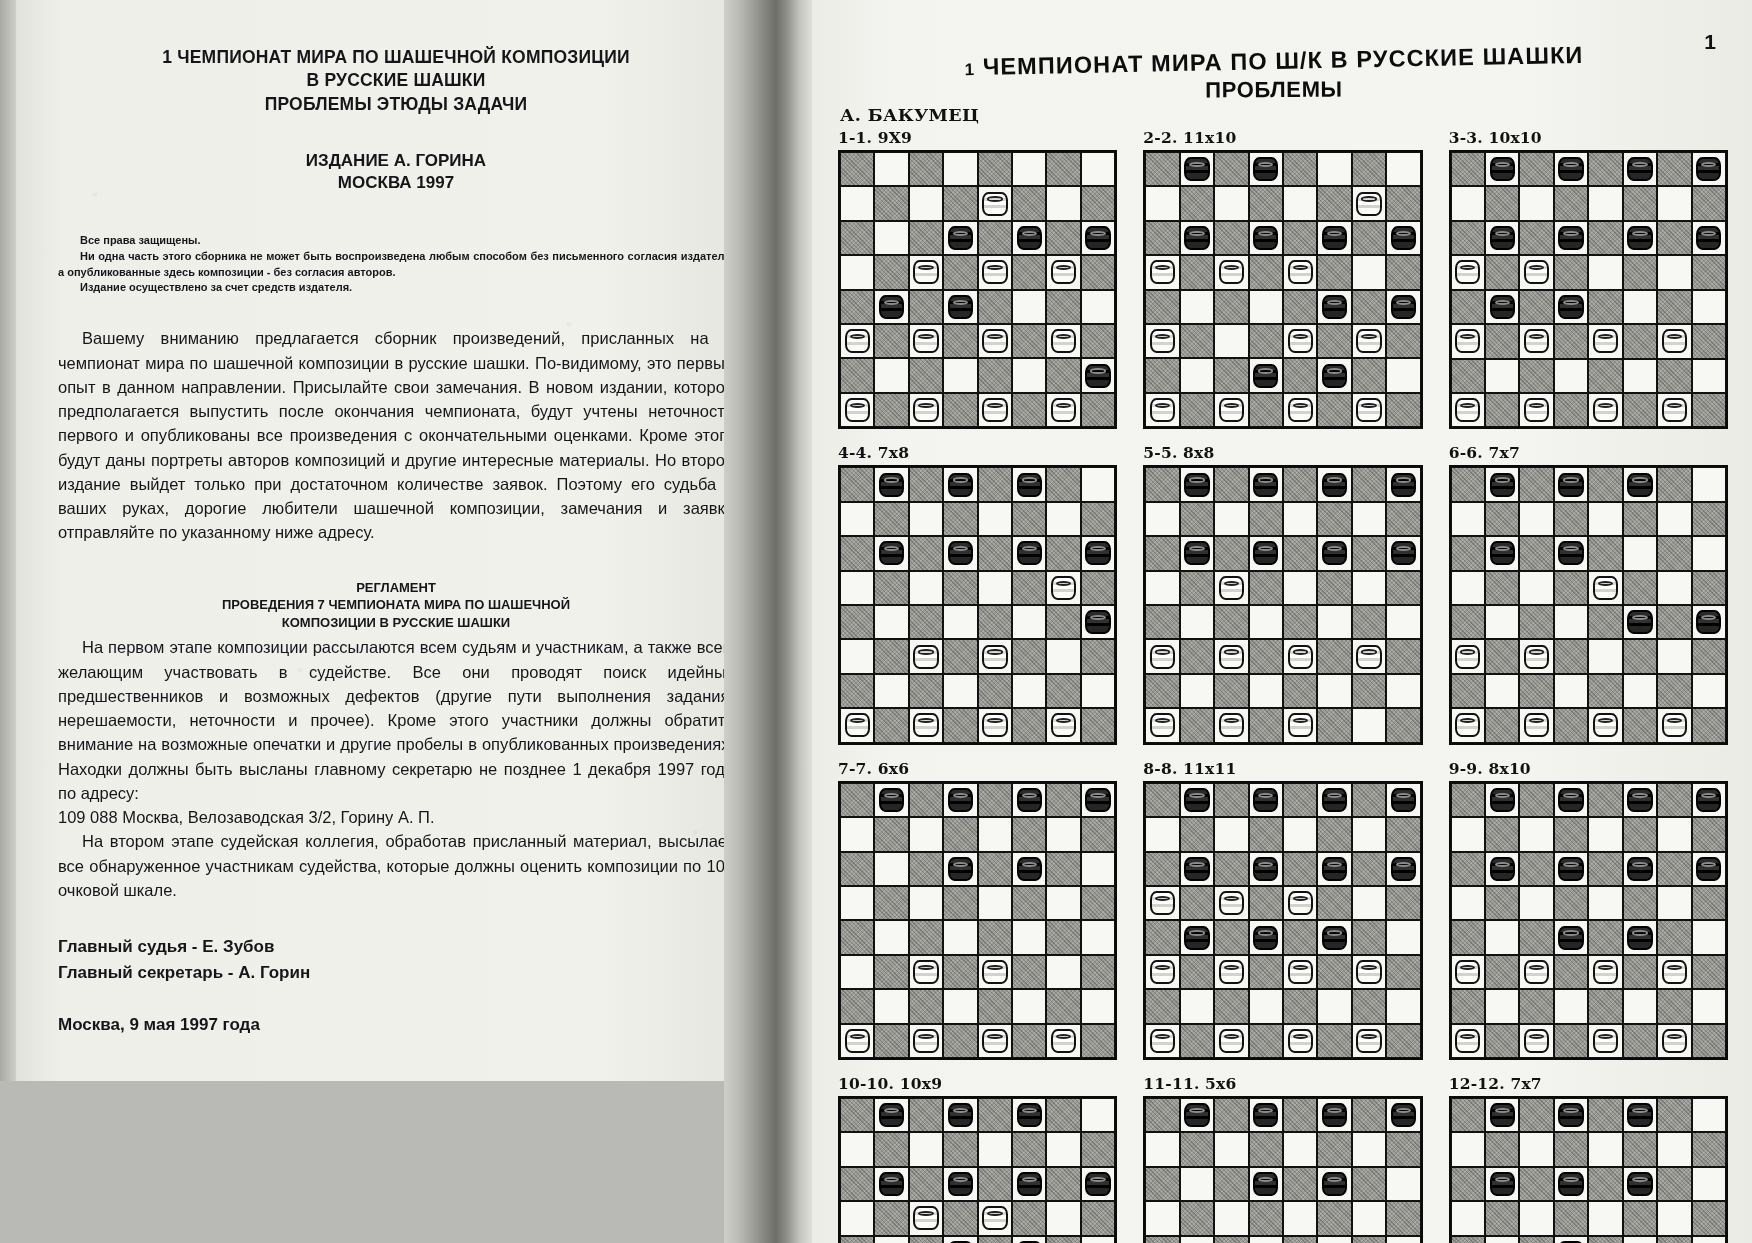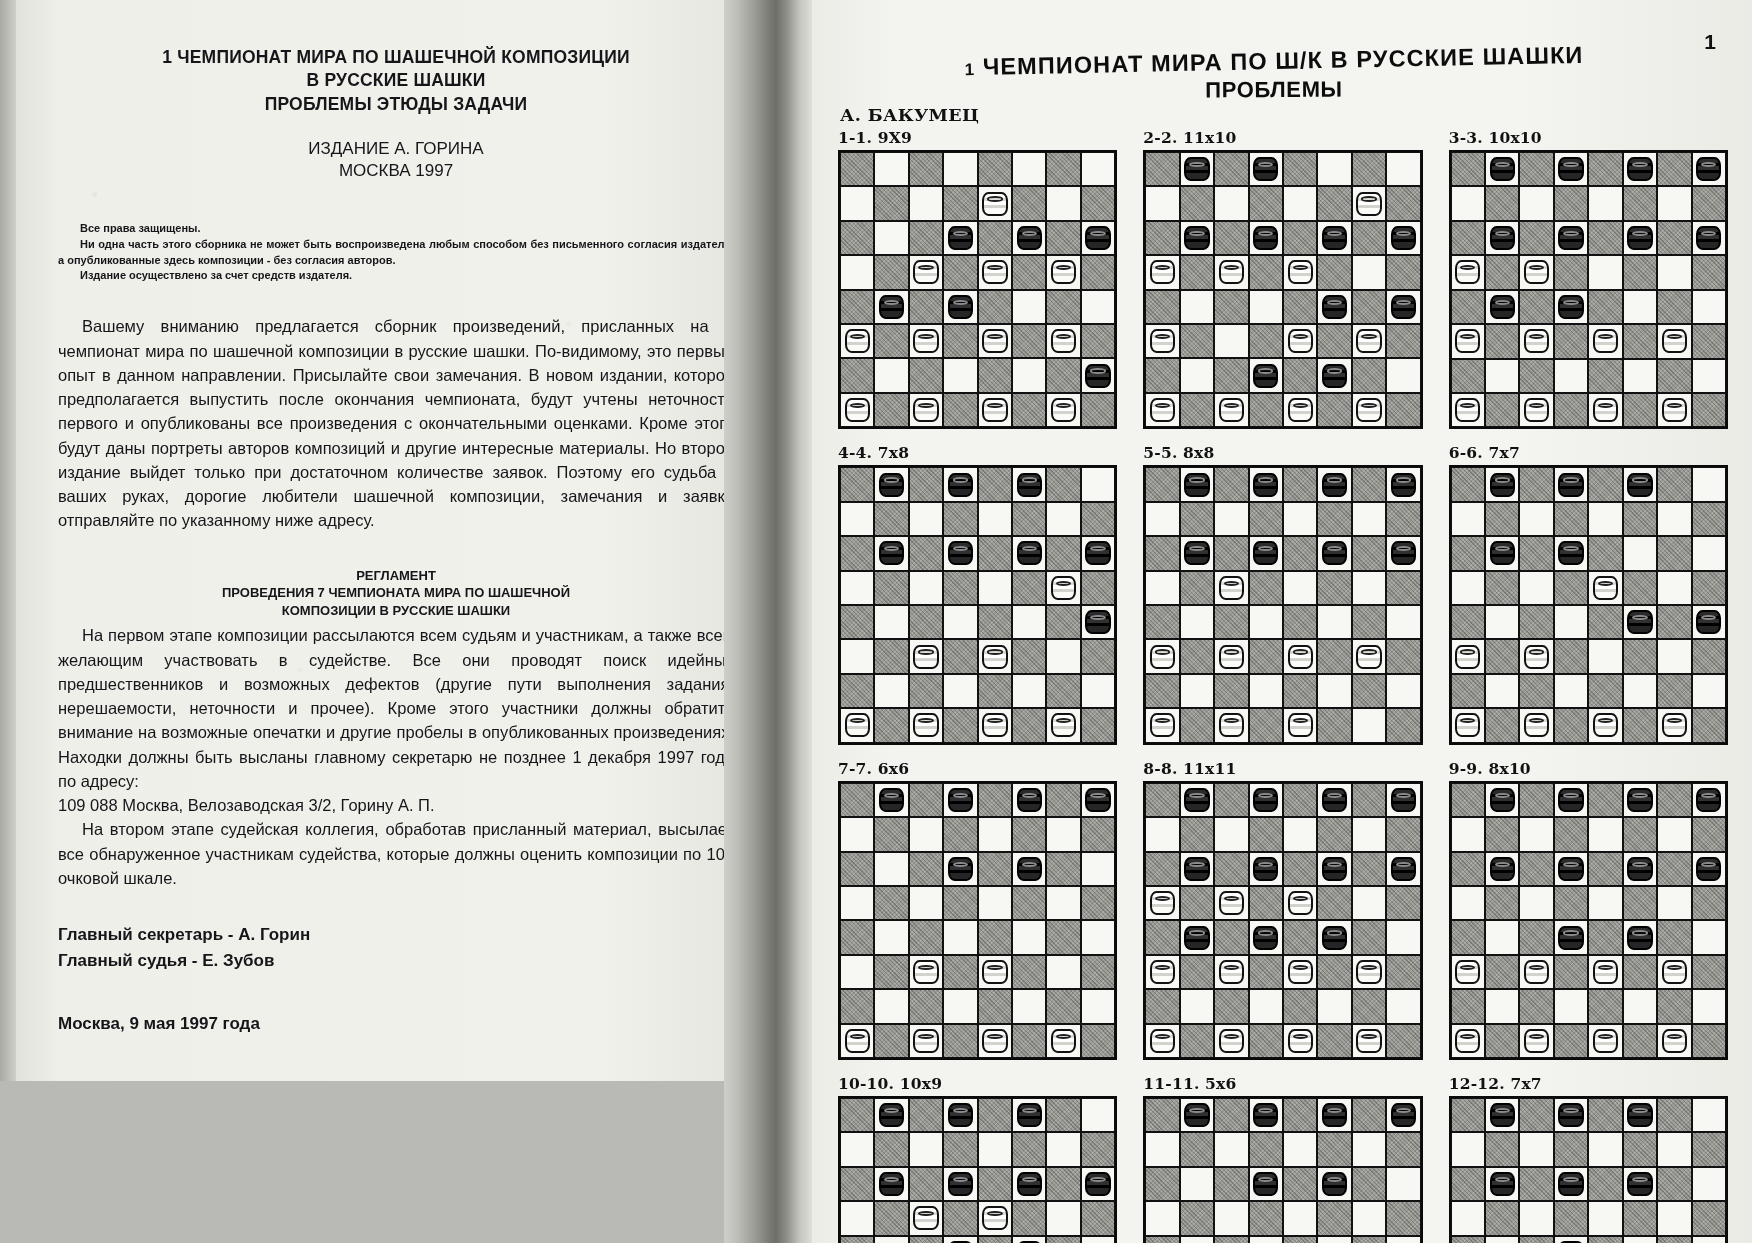--- a/index.html
+++ b/index.html
@@ -27,39 +27,39 @@
     background-image:
       radial-gradient(circle at 12% 18%, rgba(0,0,0,.035) 0 2px, transparent 3px),
       radial-gradient(circle at 38% 62%, rgba(0,0,0,.03) 0 2px, transparent 3px),
       radial-gradient(circle at 72% 30%, rgba(0,0,0,.03) 0 2px, transparent 3px),
       radial-gradient(circle at 88% 77%, rgba(0,0,0,.03) 0 2px, transparent 3px);
     pointer-events:none;
   }
   .lcontent{position:absolute;left:58px;top:46px;width:676px;color:#16161a;}
 
   .title-block{text-align:center;font-weight:bold;font-size:17.5px;line-height:1.33;letter-spacing:.2px;}
-  .imprint{text-align:center;font-weight:normal;font-size:17px;line-height:1.32;margin-top:22px;}
+  .imprint{text-align:center;font-weight:bold;font-size:17px;line-height:1.32;margin-top:34px;}
 
   .rights{margin-top:38px;font-weight:bold;font-size:11px;line-height:1.45;text-align:justify;}
   .rights p{margin:0;}
   .rights p.ind{text-indent:22px;}
 
   .intro{margin-top:30px;font-size:16.5px;line-height:1.47;text-align:justify;}
   .intro p{margin:0;text-indent:24px;}
 
   .sect-head{margin-top:34px;text-align:center;font-weight:bold;font-size:13px;line-height:1.35;}
   .stage-head{margin-top:30px;text-align:center;font-size:17px;line-height:1.35;}
 
   .body2{margin-top:4px;font-size:16.5px;line-height:1.47;text-align:justify;}
   .body2 p{margin:0;text-indent:24px;}
   .body2 p.noind{text-indent:0;}
 
   .signs{margin-top:32px;font-weight:bold;font-size:17px;line-height:1.5;}
   .signs div{margin:0;}
-  .place{margin-top:41px;font-weight:bold;font-size:17px;}
+  .place{margin-top:30px;font-weight:bold;font-size:17px;}
 
   
   .gutter{
     position:absolute;left:724px;top:0;width:96px;height:1243px;
     background:linear-gradient(to right,
       #cfcfc9 0px,#bdbdb7 14px,#9d9d97 30px,#7e7e79 44px,
       #6f6f6a 52px,#8d8d88 62px,#c6c6c0 76px,#f0f0eb 96px);
   }
 
   
@@ -179,22 +179,22 @@
       </div>
 
 
       <div class="body2">
         <p>На первом этапе композиции рассылаются всем судьям и участникам, а также всем желающим участвовать в судействе. Все они проводят поиск идейных предшественников и возможных дефектов (другие пути выполнения задания, нерешаемости, неточности и прочее). Кроме этого участники должны обратить внимание на возможные опечатки и другие пробелы в опубликованных произведениях. Находки должны быть высланы главному секретарю не позднее 1 декабря 1997 года по адресу:</p>
         <p class="noind">109 088 Москва, Велозаводская 3/2, Горину А. П.</p>
         <p>На втором этапе судейская коллегия, обработав присланный материал, высылает все обнаруженное участникам судейства, которые должны оценить композиции по 100 очковой шкале.</p>
       </div>
 
       <div class="signs">
+        <div>Главный судья - Е. Зубов</div>
         <div>Главный секретарь - А. Горин</div>
-        <div>Главный судья - Е. Зубов</div>
       </div>
 
       <div class="place">Москва, 9 мая 1997 года</div>
     </div>
   </div>
 
   <div class="gutter"></div>
 
   <div class="page-right">
     <div class="paper-noise"></div>

